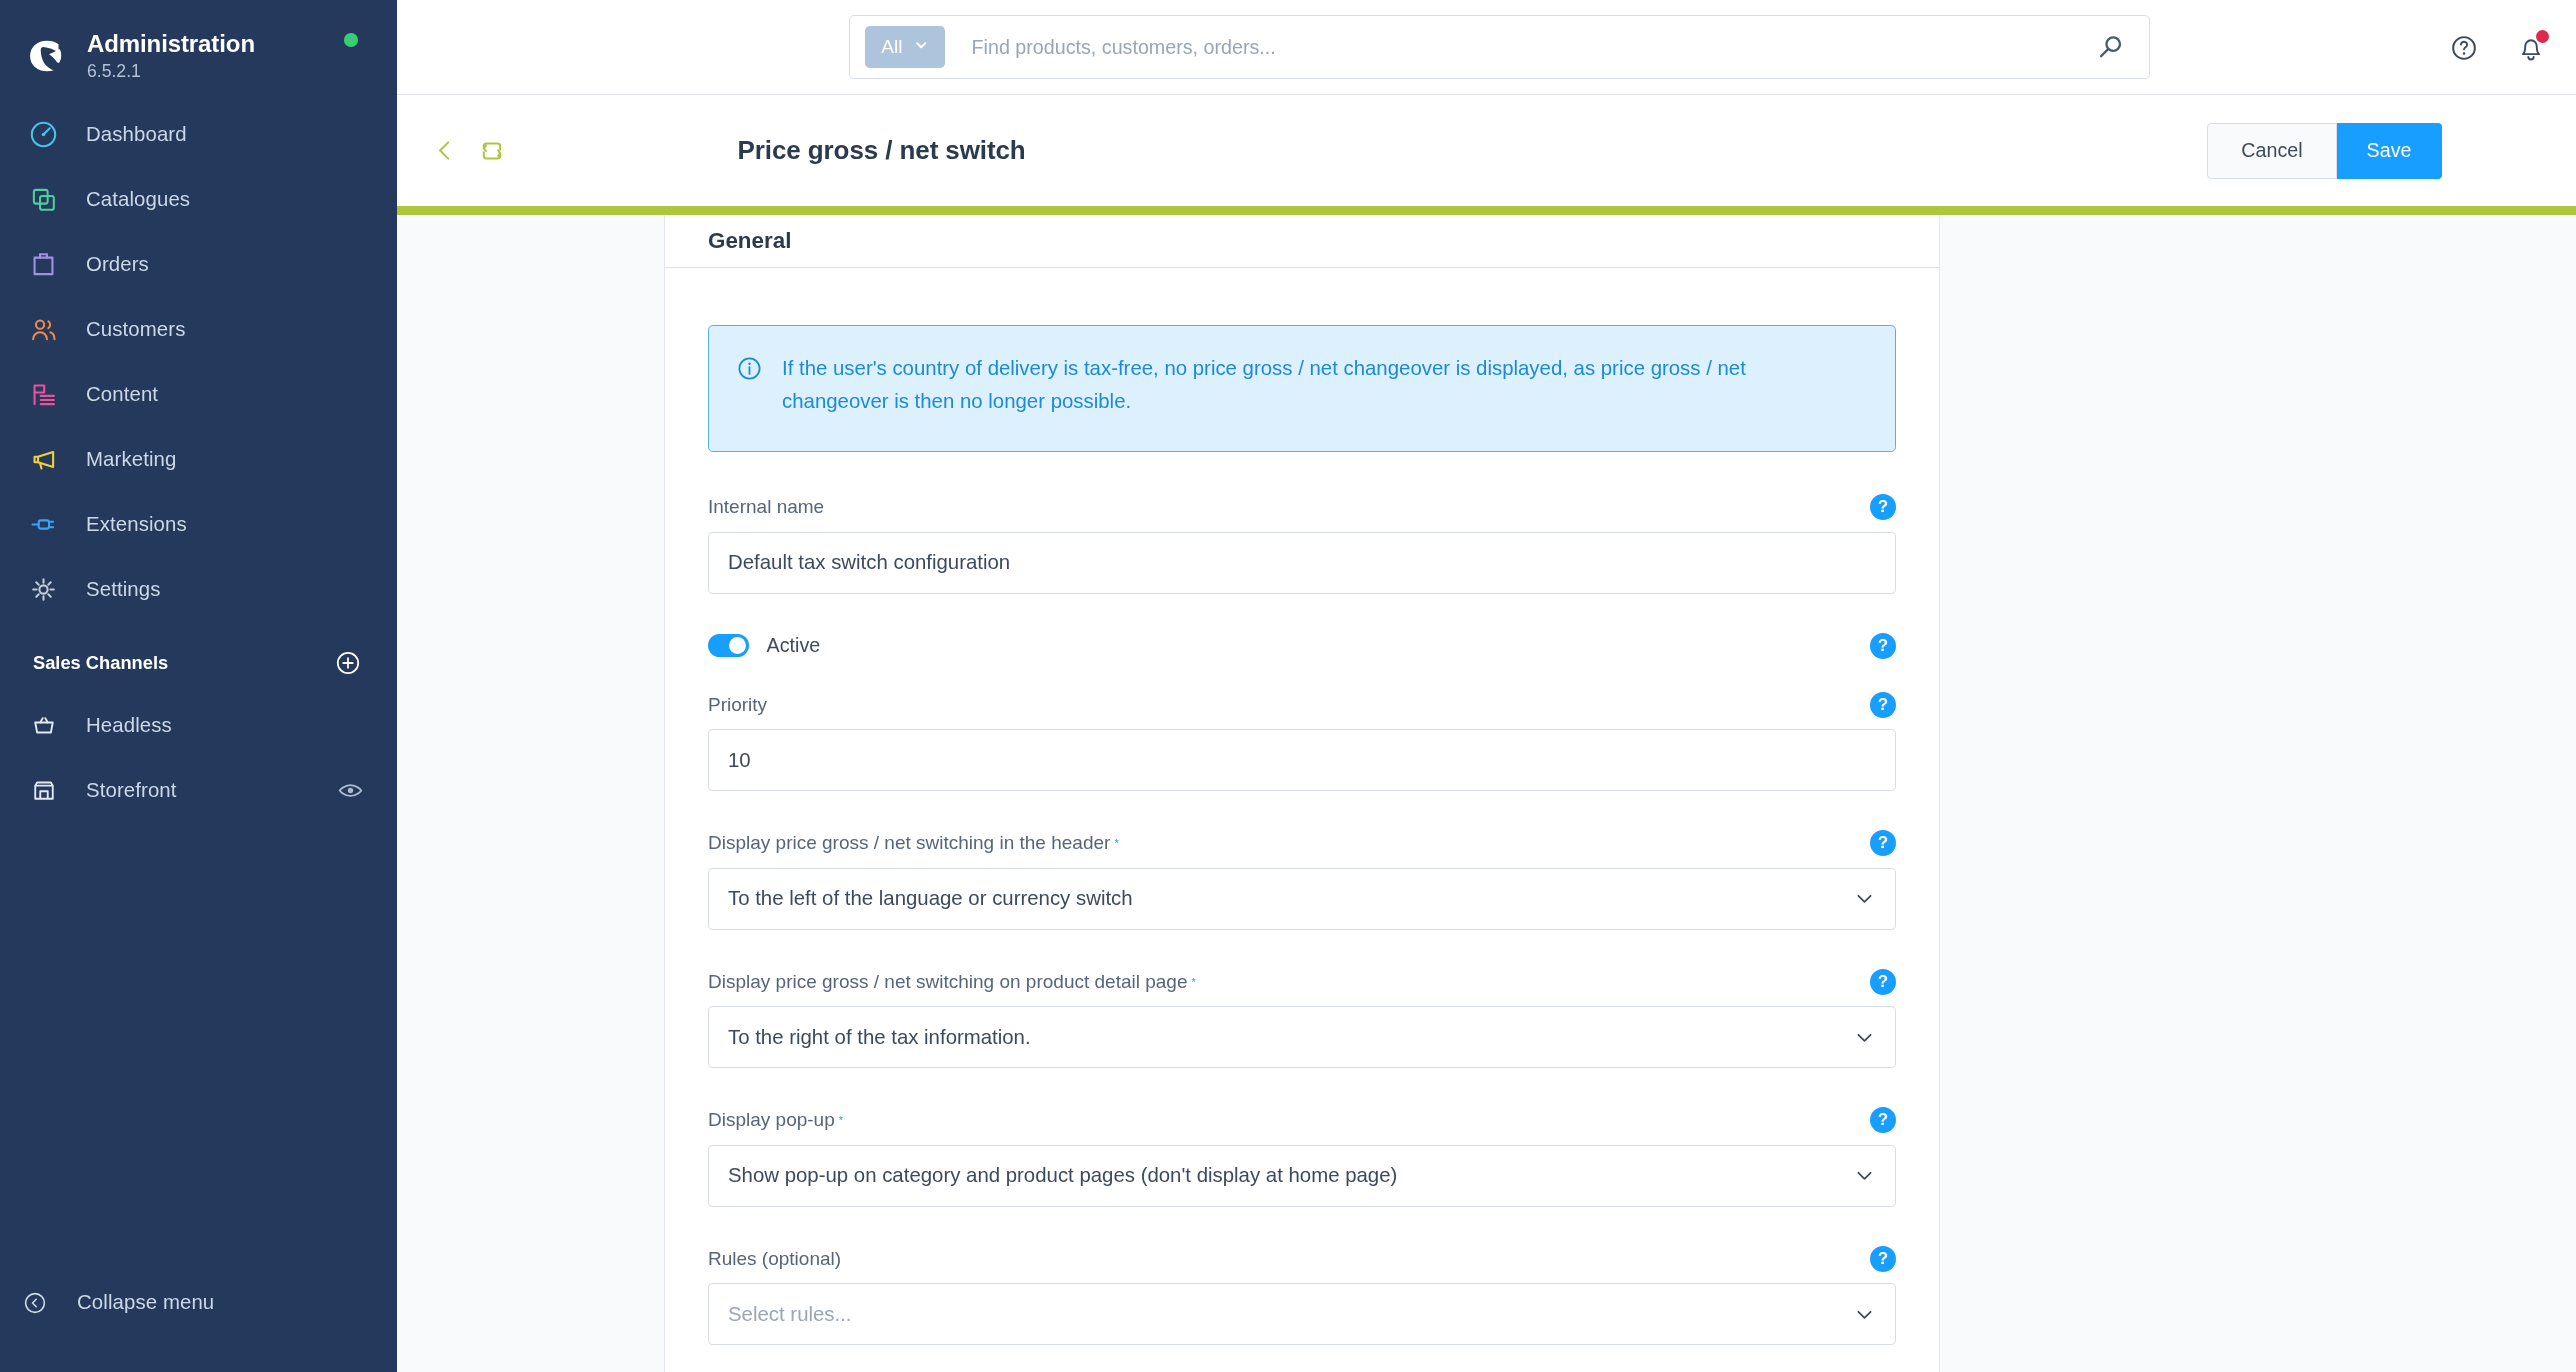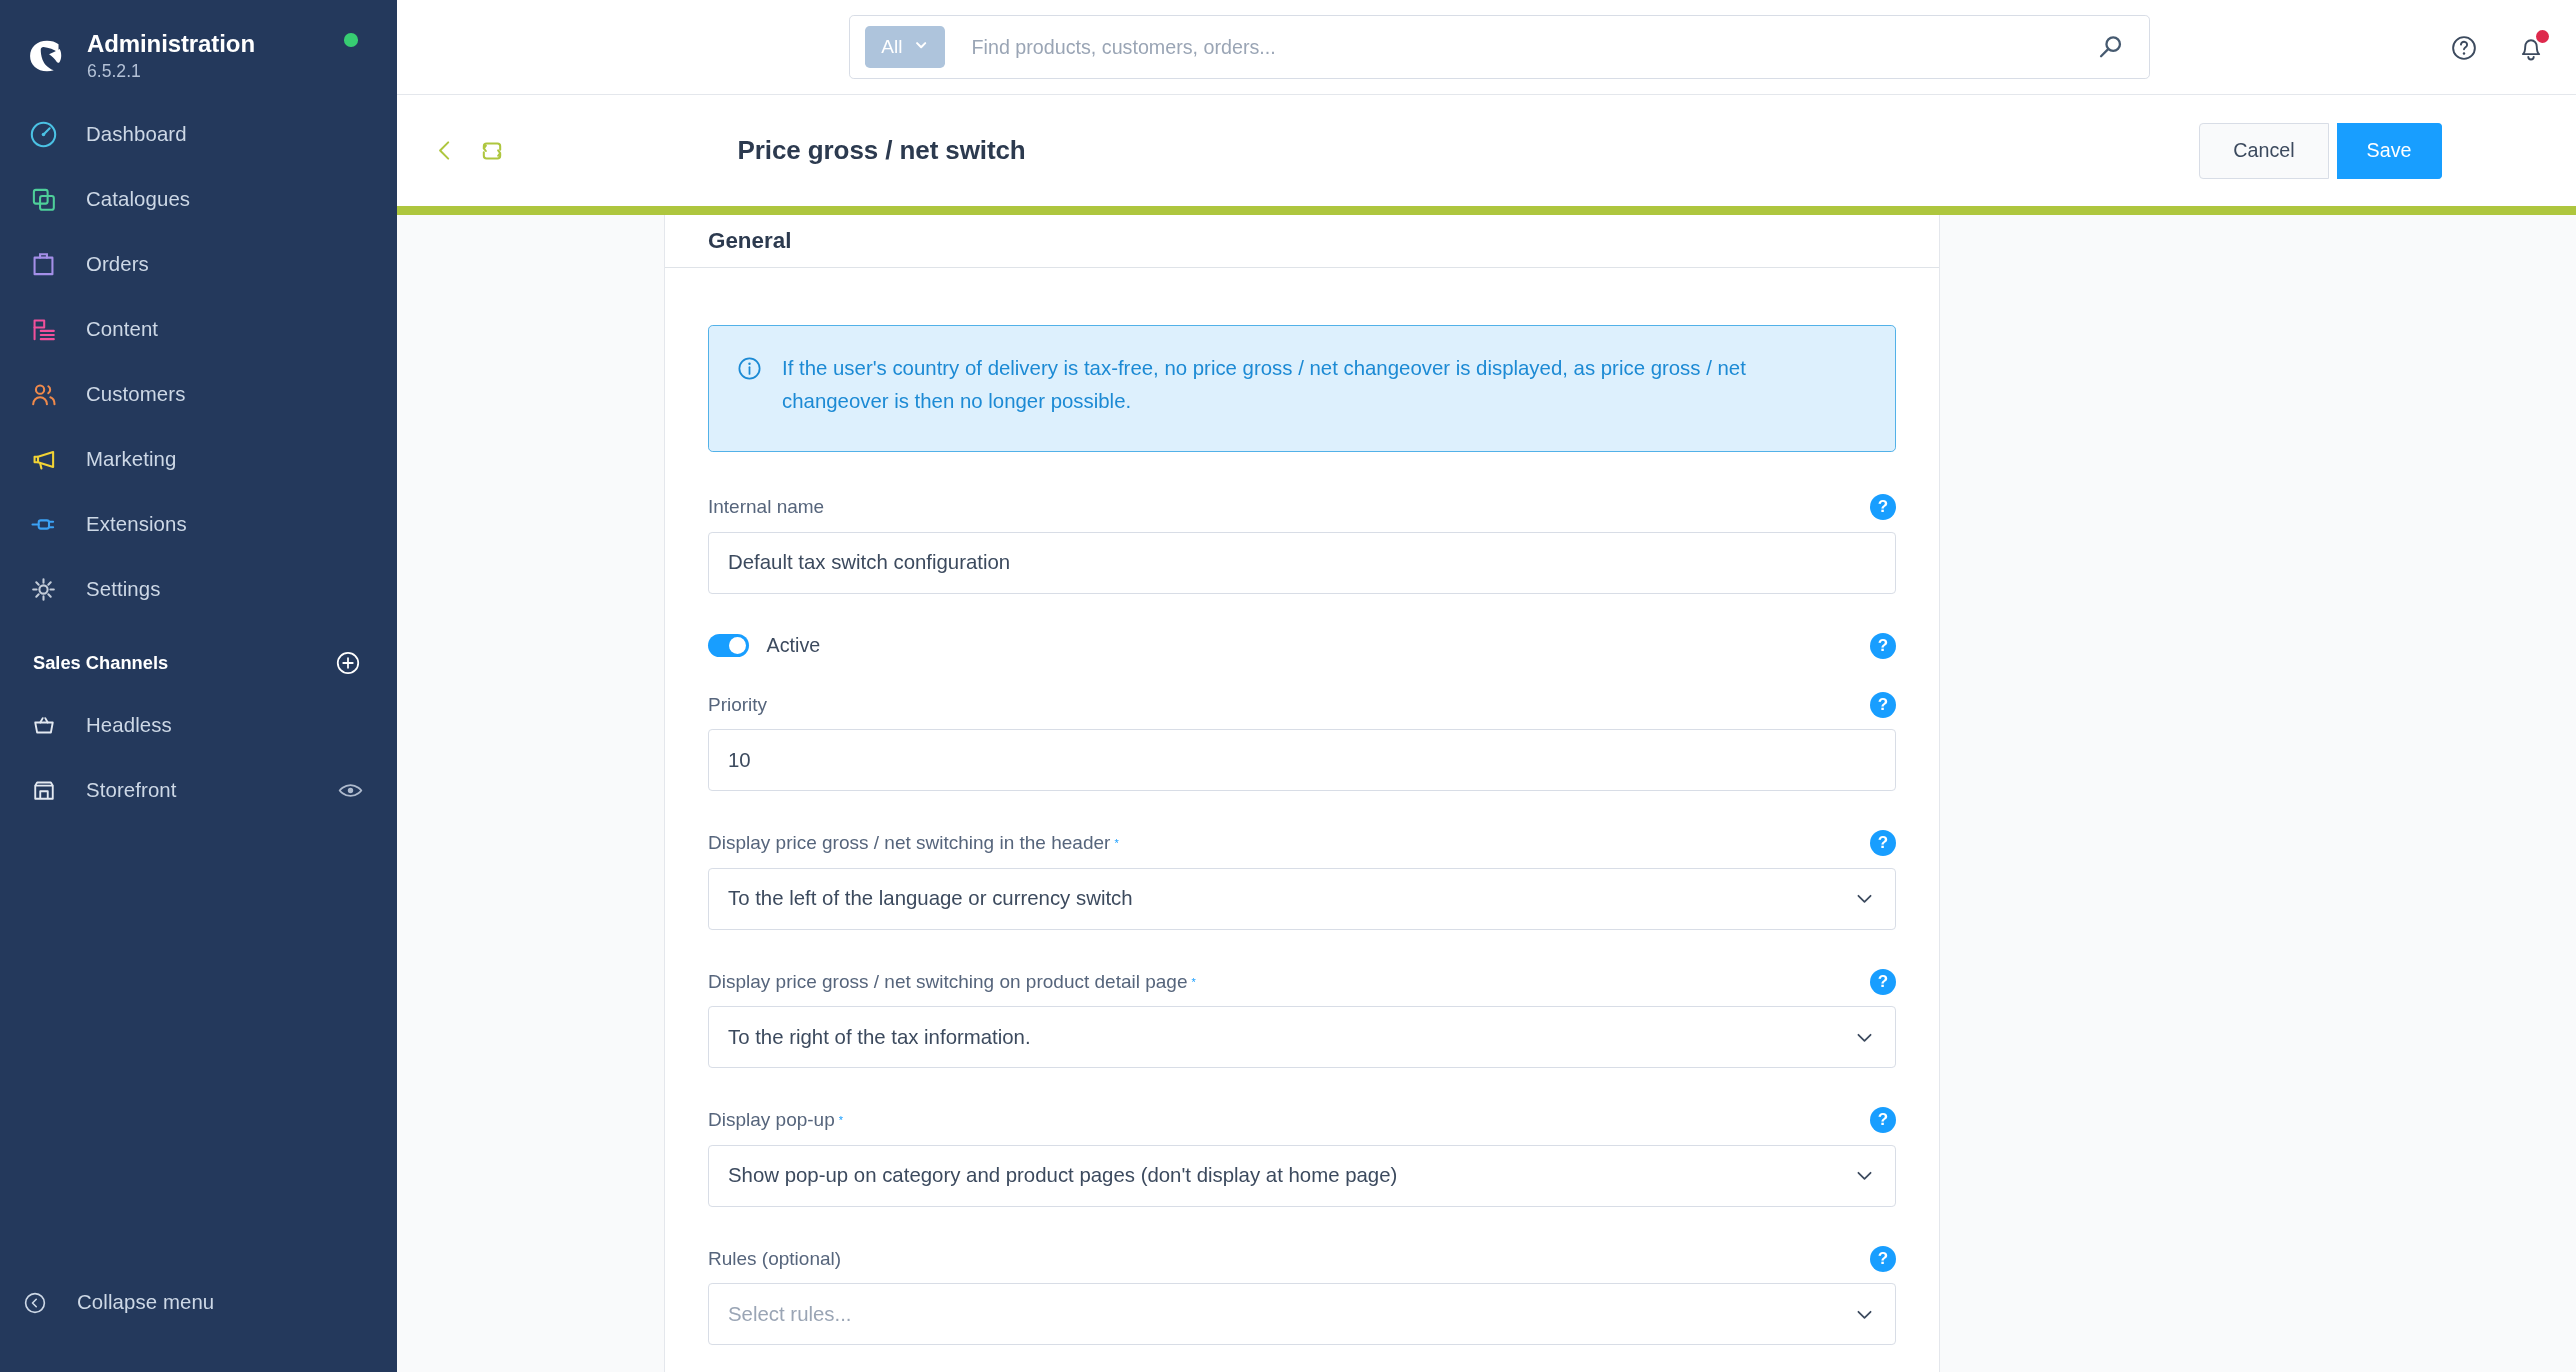--- a/index.html
+++ b/index.html
@@ -132,21 +132,21 @@
   .sb-sync {
     margin-left: 17.6px; width: 30px; height: 30px; cursor: pointer;
   }
   .sb-title {
     margin-left: 231px;
     font-size: 26px; font-weight: bold; color: #2c3a4f;
     letter-spacing: -0.1px;
   }
   .sb-buttons {
     margin-left: auto; margin-right: 134px;
-    display: flex; align-items: center; gap: 8px;
+    display: flex; align-items: center; gap: 0;
   }
   .btn {
     height: 56px; padding: 0 27px;
     font-size: 19.7px; cursor: pointer;
     display: flex; align-items: center; justify-content: center;
     font-family: "Liberation Sans", sans-serif;
   }
   .btn-cancel {
     background: #f9fafb; color: #3c4a5e;
     border: 0.7px solid #d8dde6; border-radius: 4.1px 0 0 4.1px;
@@ -303,38 +303,38 @@
         <svg viewBox="0 0 48 48" width="33" height="33" fill="none" stroke="#a48fe8" stroke-width="3">
           <path d="M11 14h26v24H11z" stroke-linejoin="round"></path>
             <path d="M19 14V9h10v5" stroke-linecap="round"></path>
         </svg>
       </span>
       <span class="nav-label">Orders</span>
     </div>
 
     <div class="nav-item">
       <span class="nav-icon">
+        <svg viewBox="0 0 48 48" width="33" height="33" fill="none" stroke="#f08a4b" stroke-width="3">
+          <circle cx="19" cy="17" r="6"></circle>
+            <path d="M9 38c0-6 4.5-10 10-10s10 4 10 10" stroke-linecap="round"></path>
+          <path d="M31 12a6 6 0 010 10M34 28c4 1.5 6 5 6 10" stroke-linecap="round"></path>
+        </svg>
+      </span>
+      <span class="nav-label">Customers</span>
+    </div>
+
+    <div class="nav-item">
+      <span class="nav-icon">
         <svg viewBox="0 0 48 48" width="33" height="33" fill="none" stroke="#f0509b" stroke-width="3">
           <path d="M11 11h14v10H11z" stroke-linejoin="round"></path>
             <path d="M20 26h19M20 32h19M20 38h19" stroke-linecap="round"></path>
             <path d="M11 21v17" stroke-linecap="round"></path>
         </svg>
       </span>
       <span class="nav-label">Content</span>
-    </div>
-
-    <div class="nav-item">
-      <span class="nav-icon">
-        <svg viewBox="0 0 48 48" width="33" height="33" fill="none" stroke="#f08a4b" stroke-width="3">
-          <circle cx="19" cy="17" r="6"></circle>
-            <path d="M9 38c0-6 4.5-10 10-10s10 4 10 10" stroke-linecap="round"></path>
-          <path d="M31 12a6 6 0 010 10M34 28c4 1.5 6 5 6 10" stroke-linecap="round"></path>
-        </svg>
-      </span>
-      <span class="nav-label">Customers</span>
     </div>
 
     <div class="nav-item">
       <span class="nav-icon">
         <svg viewBox="0 0 48 48" width="33" height="33" fill="none" stroke="#f2d335" stroke-width="3">
           <path d="M38 13v22L16 28v-8z" stroke-linejoin="round"></path>
             <path d="M16 20h-5v8h5" stroke-linejoin="round"></path>
             <path d="M19 29l2 8" stroke-linecap="round"></path>
         </svg>
       </span>

